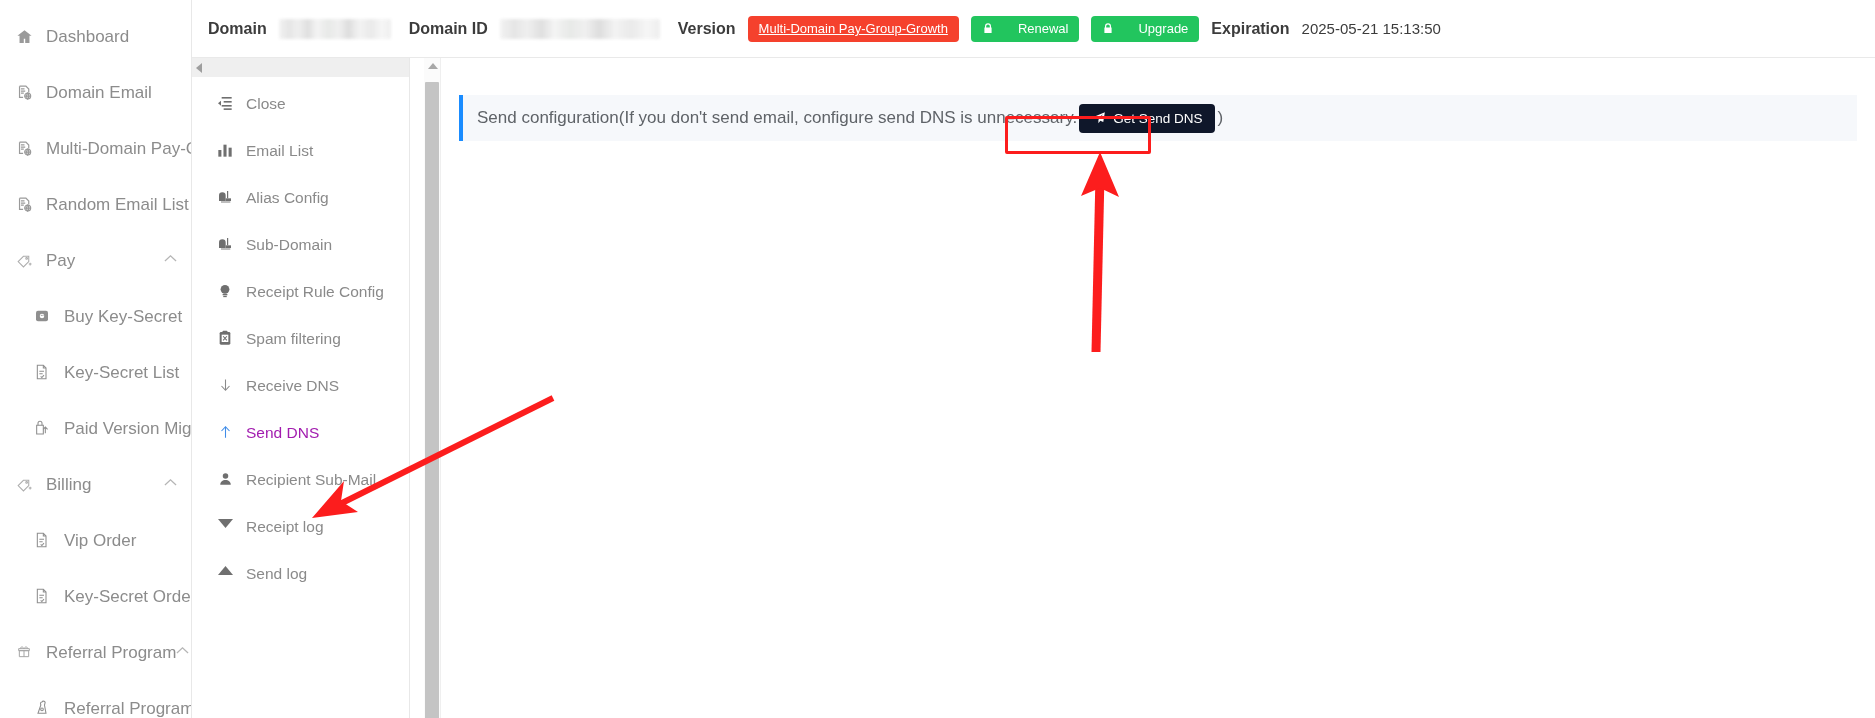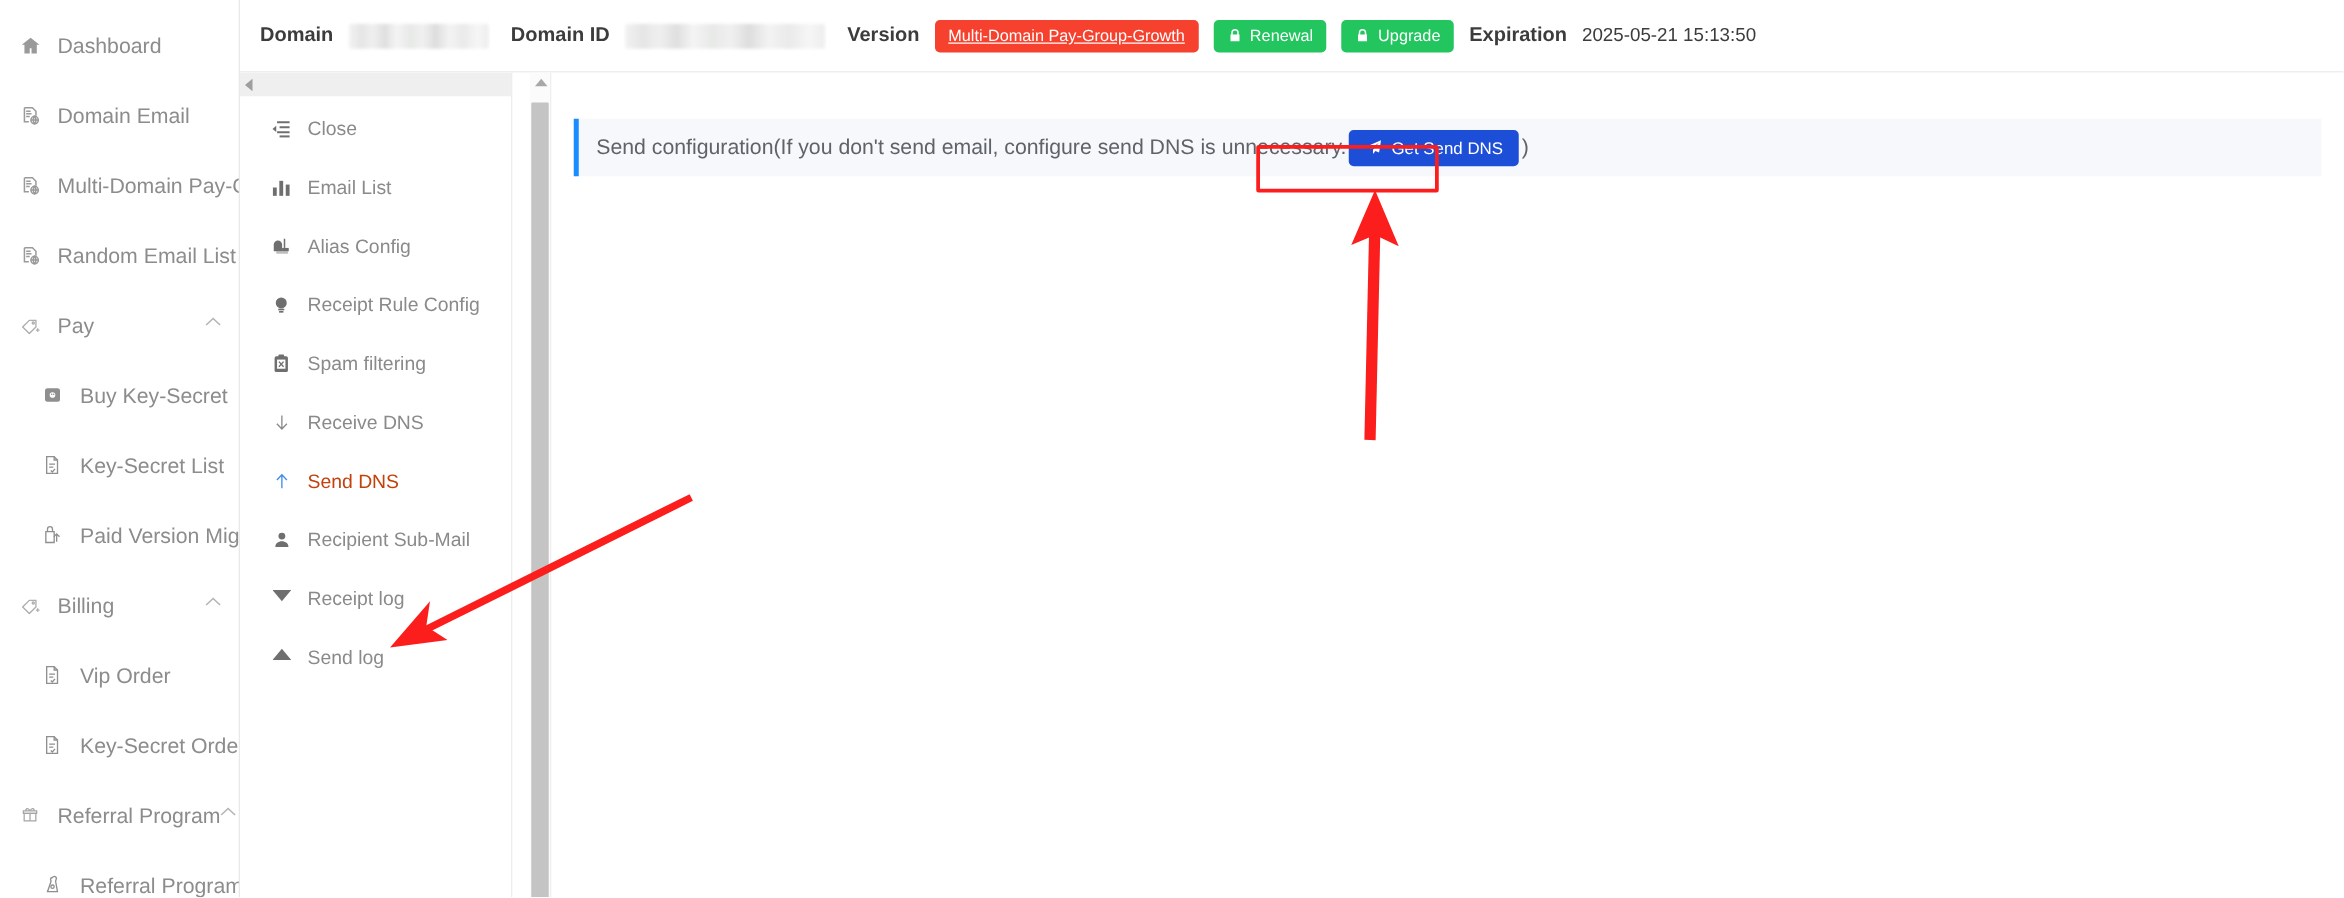--- a/index.html
+++ b/index.html
@@ -114,21 +114,21 @@
     font-size: 13px;
     color: #fff;
     padding: 0 11px;
     margin-right: 12px;
     white-space: nowrap;
     cursor: pointer;
     border: none;
     font-family: inherit;
   }
   .pill.red { background: #f5412d; text-decoration: underline; }
-  .pill.green { background: #22c55e; }
+  .pill.green { background: #22c55e; gap: 18px; }
   .pill .lock { margin-right: 6px; display: inline-flex; }
   .hdr-value {
     font-size: 15px;
     color: #3c3c3c;
     white-space: nowrap;
   }
 
   
   .body {
     flex: 1 1 auto;
@@ -175,21 +175,21 @@
   }
   .sub-item .sub-ico {
     width: 22px;
     flex: 0 0 22px;
     display: inline-flex;
     align-items: center;
     justify-content: center;
     margin-right: 10px;
     color: #6f6f6f;
   }
-  .sub-item.active { color: #c2410c; }
+  .sub-item.active { color: #a21caf; }
   .sub-item.active .sub-ico { color: #3f8ce8; }
 
   
   .content {
     flex: 1 1 auto;
     position: relative;
     background: #fff;
     overflow: hidden;
   }
   .vscroll {
@@ -233,21 +233,21 @@
     padding: 0 14px 0 14px;
     font-size: 17px;
     color: #5f6368;
   }
   .alert .txt-a, .alert .txt-b { white-space: nowrap; }
 
   .btn-getdns {
     display: inline-flex;
     align-items: center;
     justify-content: center;
-    background: #1d4ed8;
+    background: #0f172a;
     color: #ffffff;
     border: none;
     border-radius: 4px;
     height: 29px;
     padding: 0 13px;
     font-size: 13.5px;
     font-family: inherit;
     cursor: pointer;
     margin: 0 2px;
     white-space: nowrap;
@@ -529,20 +529,31 @@
               <svg width="16" height="16" viewBox="0 0 24 24" fill="#6f6f6f">
                   <path d="M3 10a5 5 0 0 1 10 0v8H3z"></path>
                   <rect x="13" y="14" width="8" height="4"></rect>
                   <rect x="15" y="3" width="1.8" height="11"></rect>
                   <path d="M6 18h14v3H6z" opacity=".45"></path>
                 </svg>
             </span>
             <span>Alias Config</span>
           </div>
 
+          <div class="sub-item">
+            <span class="sub-ico">
+              <svg width="16" height="16" viewBox="0 0 24 24" fill="#6f6f6f">
+                  <path d="M3 10a5 5 0 0 1 10 0v8H3z"></path>
+                  <rect x="13" y="14" width="8" height="4"></rect>
+                  <rect x="15" y="3" width="1.8" height="11"></rect>
+                  <path d="M6 18h14v3H6z" opacity=".45"></path>
+                </svg>
+            </span>
+            <span>Sub-Domain</span>
+          </div>
 
           <div class="sub-item">
             <span class="sub-ico">
               <svg width="16" height="16" viewBox="0 0 24 24" fill="#6f6f6f">
                   <circle cx="12" cy="9.5" r="6.6"></circle>
                   <rect x="8.4" y="16.4" width="7.2" height="2"></rect>
                   <rect x="9.4" y="19.2" width="5.2" height="2"></rect>
                 </svg>
             </span>
             <span>Receipt Rule Config</span>

